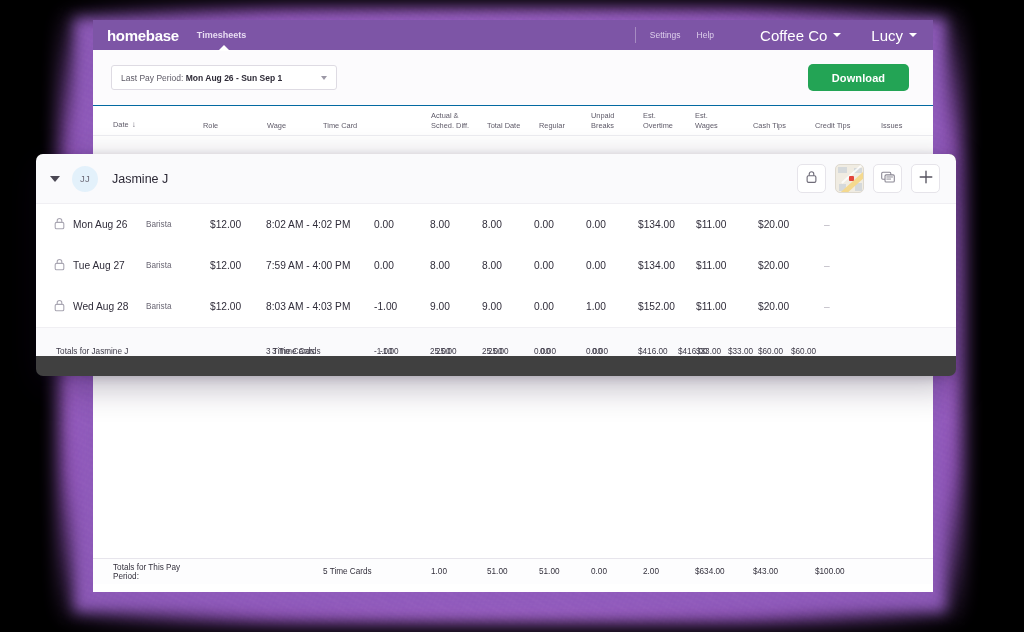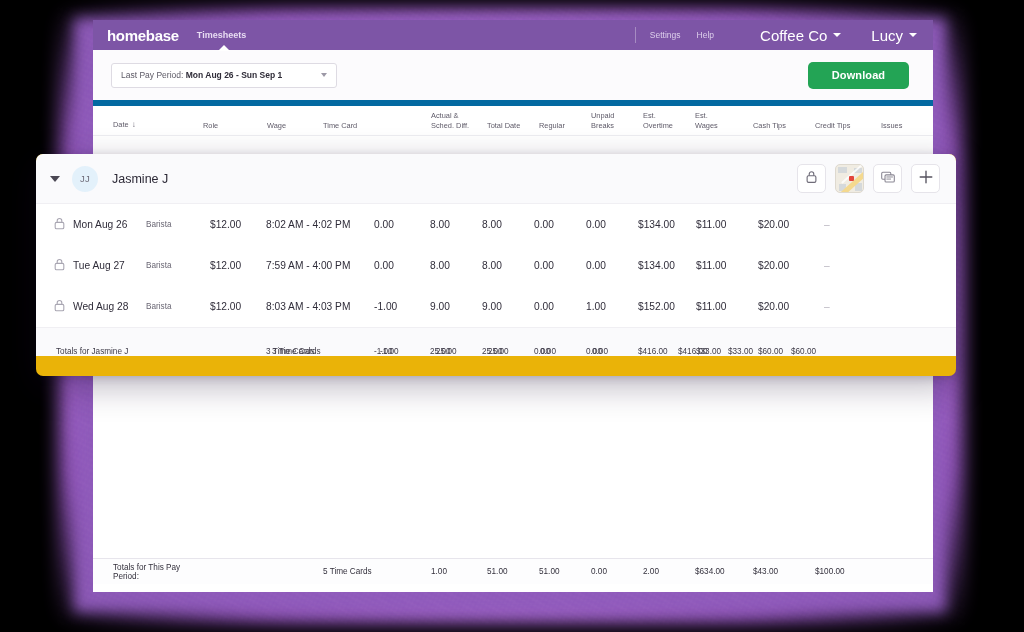--- a/index.html
+++ b/index.html
@@ -78,21 +78,21 @@
     width: 0; height: 0;
     border-left: 6px solid transparent; border-right: 6px solid transparent;
     border-bottom: 6px solid #fff;
   }
 
   
   .toolbar {
     height: 56px; background: #fcfbfd;
     display: flex; align-items: center; justify-content: space-between;
     padding: 0 24px 0 18px;
-    border-bottom: 6px solid #0369a1;
+    border-bottom: 1px solid #0369a1;
   }
   .period-select {
     width: 226px; height: 25px;
     border: 1px solid #dedbe3; border-radius: 3px; background: #fff;
     display: flex; align-items: center; justify-content: space-between;
     padding: 0 9px; font-size: 8.5px; color: #5d5a66;
   }
   .period-select b { color: #2f2c38; font-weight: bold; }
   .sel-caret {
     width: 0; height: 0;
@@ -158,21 +158,21 @@
     padding: 0 6px; font-size: 8.2px; color: #34313d;
     background: #fdfdfe; border-top: 1px solid #e7e5ec;
     position: absolute; left: 0; bottom: 8px; width: 840px;
   }
   .final-totals .bold { font-weight: normal; }
 
   
   .emp-card {
     position: absolute;
     left: 36px; top: 154px; width: 920px; height: 222px;
-    background: #eab308;
+    background: #404040;
     border-radius: 7px;
     box-shadow: 0 10px 34px rgba(25,10,45,.30), 0 2px 8px rgba(25,10,45,.16);
     overflow: hidden;
   }
   .emp-header {
     height: 50px; background: #fafafc;
     display: flex; align-items: center;
     padding: 0 16px 0 14px;
     border-bottom: 1px solid #f0eff3;
   }

